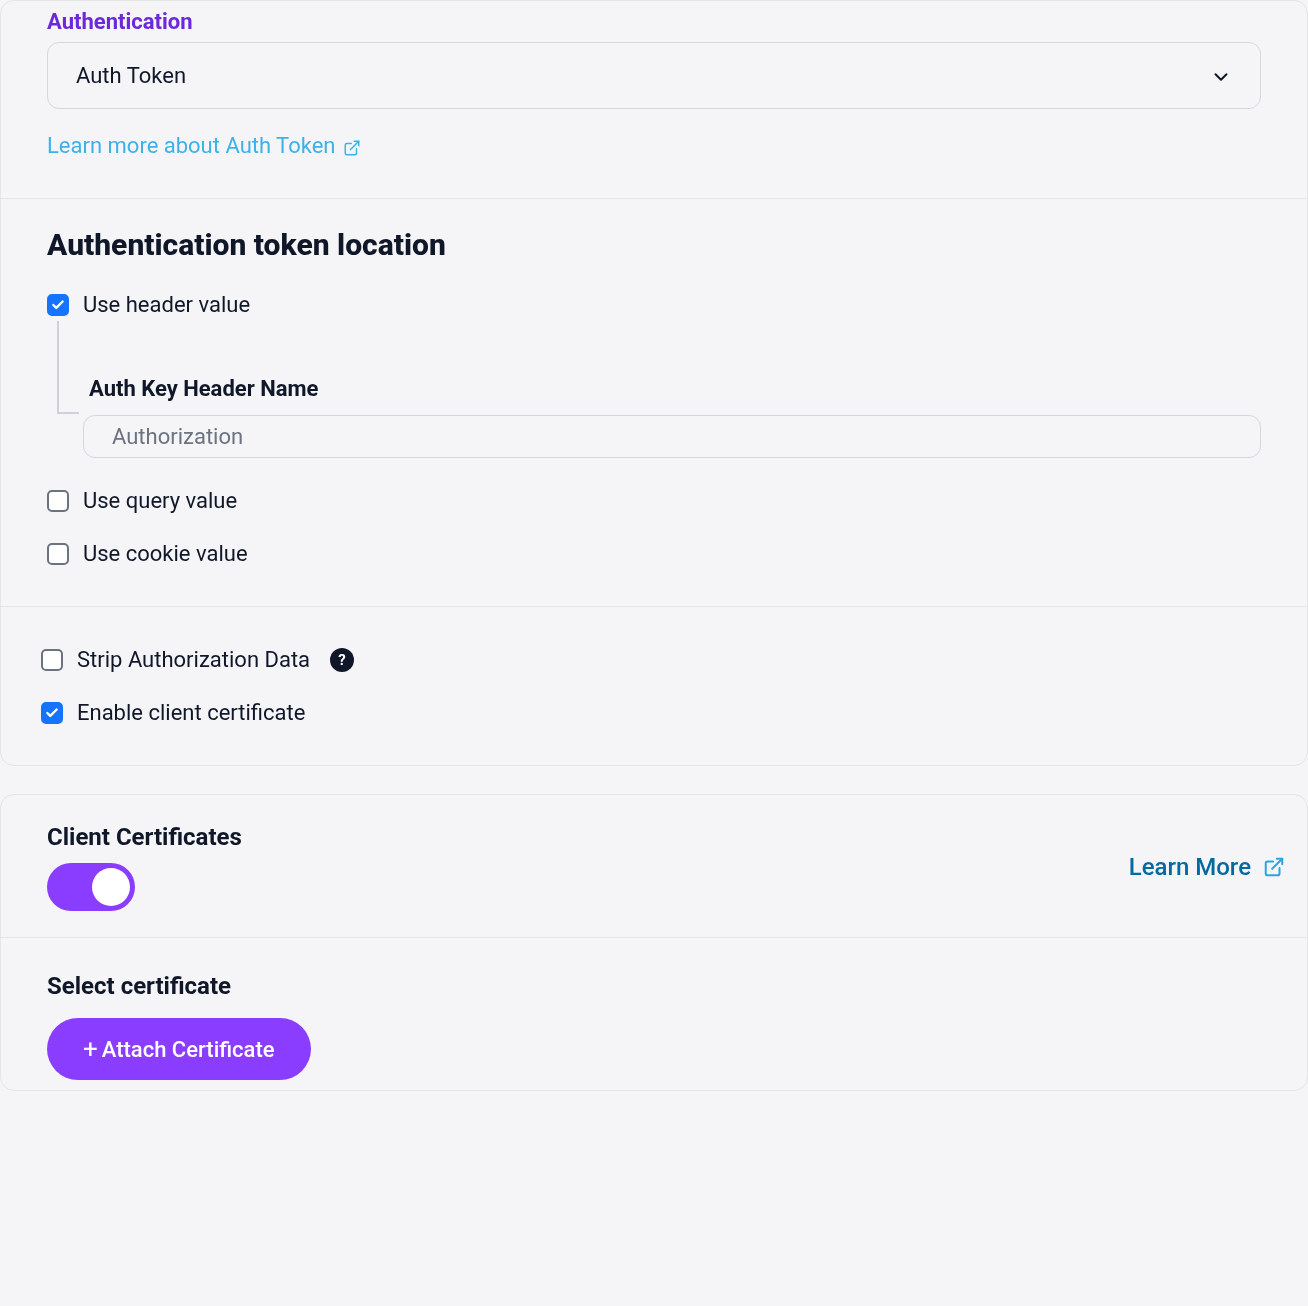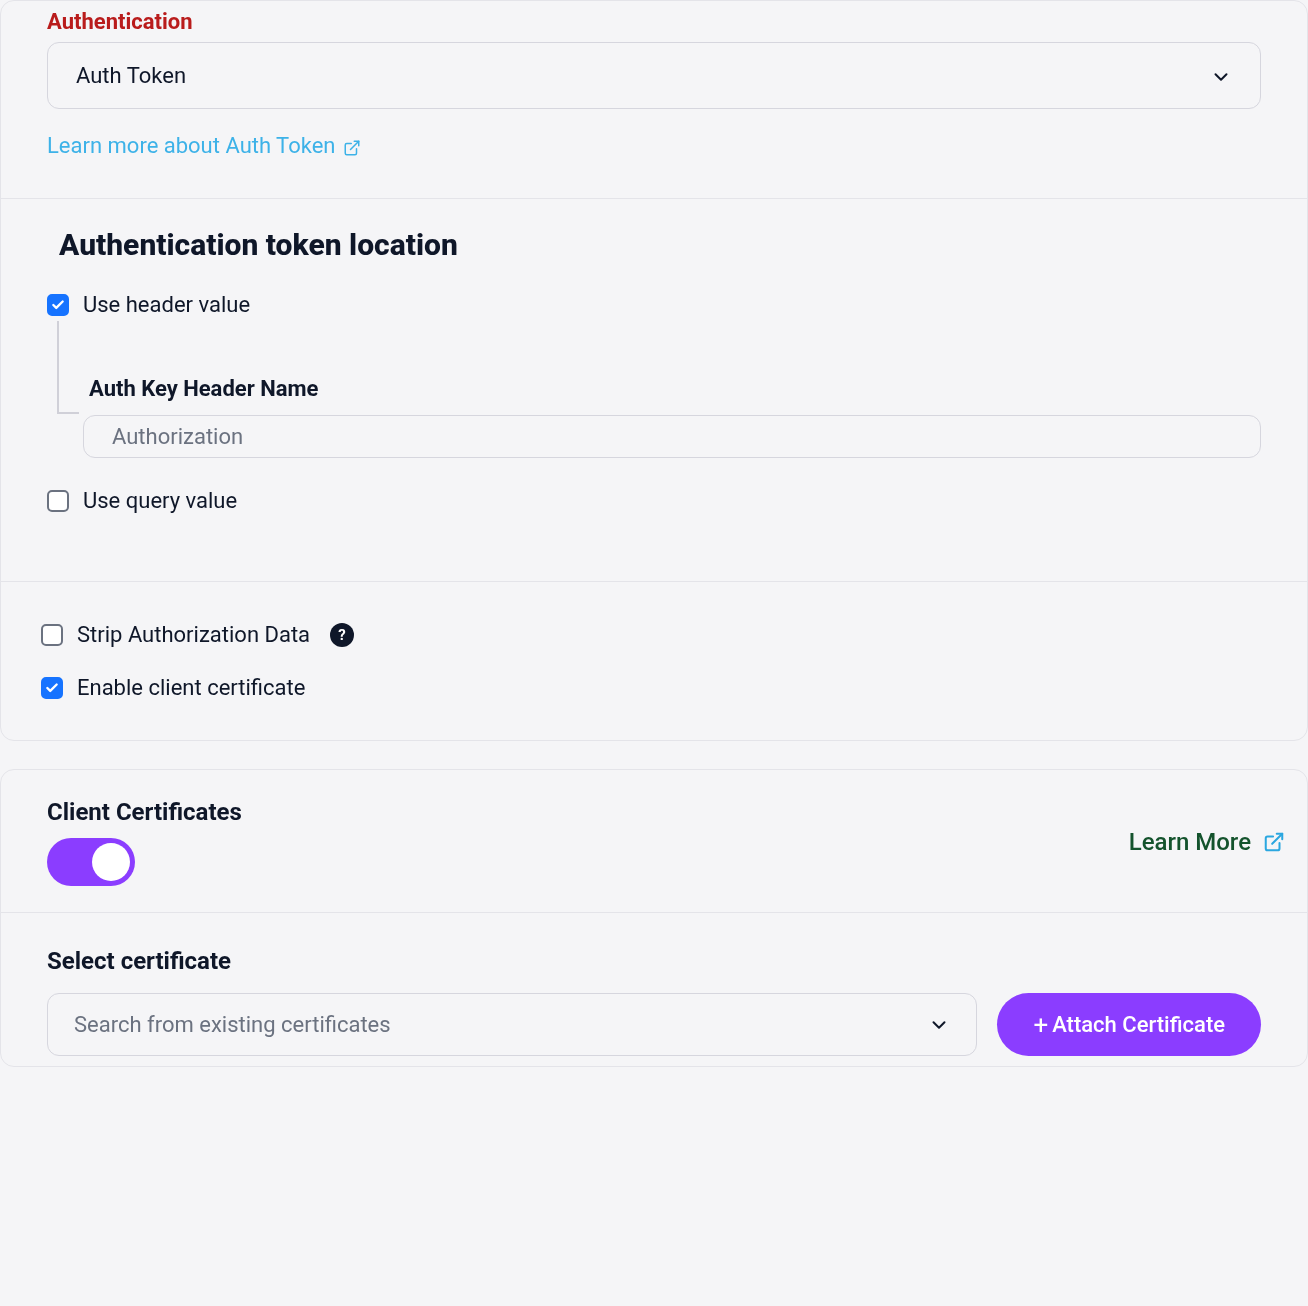--- a/index.html
+++ b/index.html
@@ -19,28 +19,28 @@
   }
   .section {
     padding: 0 46px 40px 46px;
     border-bottom: 1px solid #e4e4e9;
   }
   .section:last-child { border-bottom: none; }
   .section.tight-top { padding-top: 8px; }
   .label-bold {
     font-weight: 700;
     font-size: 22px;
-    color: #b91c1c;
+    color: #6d28d9;
     margin-bottom: 8px;
   }
   .heading-large {
     font-weight: 800;
     font-size: 30px;
     color: #0f1729;
-    margin: 28px 0 30px 12px;
+    margin: 28px 0 30px 0;
   }
   .select-box {
     width: 100%;
     border: 1px solid #d6d6de;
     background: #f5f5f7;
     border-radius: 12px;
     padding: 20px 28px;
     display: flex;
     align-items: flex-end;
     justify-content: space-between;
@@ -58,21 +58,21 @@
     color: #3db2e8;
     font-size: 22px;
     text-decoration: none;
     display: inline-flex;
     align-items: center;
     gap: 8px;
     margin-top: 24px;
     cursor: pointer;
   }
   .link-right {
-    color: #14532d;
+    color: #0369a1;
     font-size: 24px;
     font-weight: 500;
     text-decoration: none;
     display: inline-flex;
     align-items: center;
     gap: 12px;
     cursor: pointer;
   }
   .external-icon { width: 18px; height: 18px; }
   .external-icon-lg { width: 22px; height: 22px; }
@@ -287,20 +287,26 @@
       <input class="text-input" type="text" placeholder="Authorization" style="">
     </div>
 
     <div class="checkbox-row">
       <span class="checkbox">
         
       </span>
       <span>Use query value</span>
     </div>
 
+    <div class="checkbox-row last">
+      <span class="checkbox">
+        
+      </span>
+      <span>Use cookie value</span>
+    </div>
   </div>
 
   <div class="section" style="padding-top:40px; padding-bottom:40px; border-bottom:none;padding-left:40px;">
     <div class="checkbox-row">
       <span class="checkbox">
         
       </span>
       <span>Strip Authorization Data</span>
       <span class="help-badge">?</span>
     </div>
@@ -332,27 +338,19 @@
             <path d="M18 13v6a2 2 0 0 1-2 2H5a2 2 0 0 1-2-2V8a2 2 0 0 1 2-2h6"></path>
             <polyline points="15 3 21 3 21 9"></polyline>
             <line x1="10" y1="14" x2="21" y2="3"></line>
           </svg>
       </span>
     </a>
   </div>
   <div class="panel2-body">
     <div class="label-section">Select certificate</div>
     <div class="cert-row">
-      <div class="cert-select">
-        <span>Search from existing certificates</span>
-        <span class="chevron-down">
-          <svg viewBox="0 0 24 24" fill="none" stroke="#0f1729" stroke-width="2.2" stroke-linecap="round" stroke-linejoin="round">
-              <polyline points="6 9 12 15 18 9"></polyline>
-            </svg>
-        </span>
-      </div>
       <button class="attach-btn">
         <span class="plus-icon">+</span>
         <span>Attach Certificate</span>
       </button>
     </div>
   </div>
 </div>
 
 </body></html>

